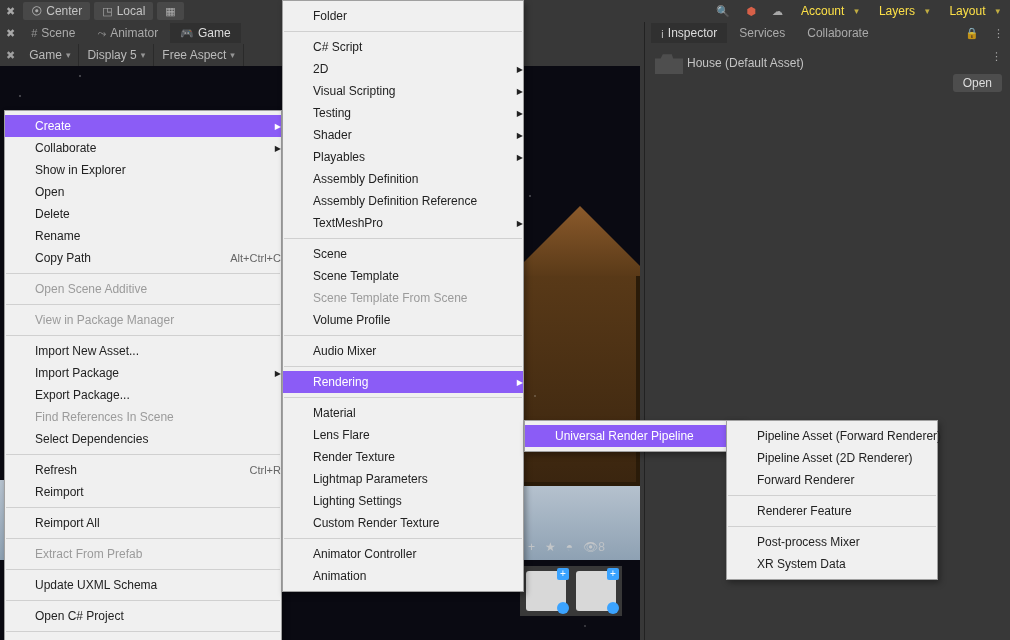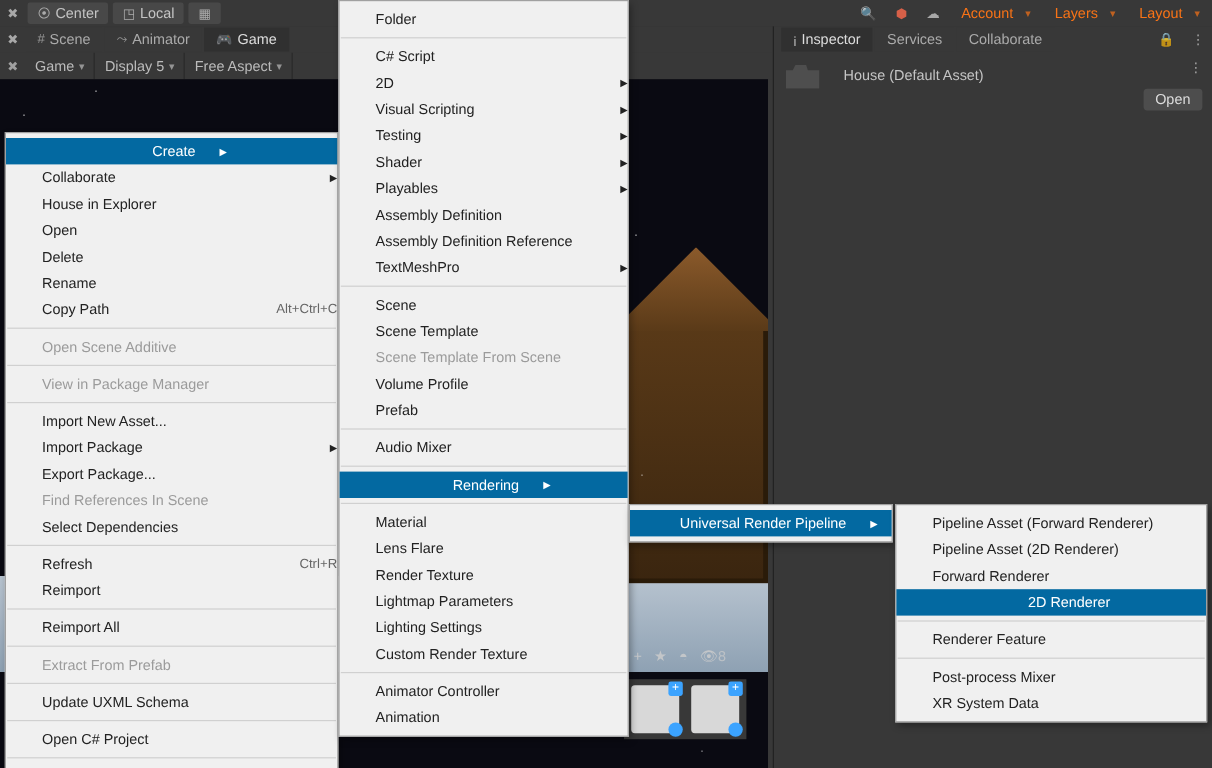--- a/index.html
+++ b/index.html
@@ -2,21 +2,21 @@
 <html><head>
 <meta charset="utf-8">
 <style>
   * { margin:0; padding:0; box-sizing:border-box; font-family:"Segoe UI",Tahoma,sans-serif; font-size:12px; }
   body { width:1010px; height:640px; background:#383838; color:#c4c4c4; overflow:hidden; position:relative; }
 
   
   .top-row { height:22px; background:#383838; display:flex; align-items:center; }
   .tool-btn { background:#484848; border:none; color:#c4c4c4; height:18px; padding:0 8px; margin:0 2px; border-radius:2px; display:flex; align-items:center; gap:4px; }
   .flex-spacer { flex:1; }
-  .dd { background:transparent; border:none; color:#f97316; height:18px; padding:0 6px; display:flex; align-items:center; gap:6px; margin:0 4px; }
+  .dd { background:transparent; border:none; color:#fde047; height:18px; padding:0 6px; display:flex; align-items:center; gap:6px; margin:0 4px; }
   .caret::after { content:"▾"; font-size:9px; opacity:.7; margin-left:4px; }
 
   
   .tab-row { height:22px; background:#383838; display:flex; align-items:center; gap:2px; padding-left:6px; }
   .tab-btn  { height:20px; padding:0 10px; background:#383838; border:none; color:#aaa; display:flex; align-items:center; gap:4px; }
   .tab-btn.active { background:#303030; color:#ddd; }
 
   
   .ctrl-row { height:22px; background:#383838; display:flex; align-items:center; color:#bbb; }
   .ctrl-row .lbl { padding:0 8px; display:flex; align-items:center; height:100%; border-right:1px solid #2a2a2a; }
@@ -49,44 +49,44 @@
   .project-strip { position:absolute; left:520px; top:510px; height:50px; display:flex; align-items:center; gap:10px; background:#383838; padding:0 6px;}
   .thumb { width:40px; height:40px; background:#d8d8d8; border-radius:3px; display:flex; align-items:center; justify-content:center; position:relative;}
   .thumb::after { content:"+"; position:absolute; top:-3px; right:-3px; background:#3ba3ff; width:12px; height:12px; color:#fff; font-size:10px; border-radius:2px; text-align:center; line-height:12px;}
   .thumb .play { position:absolute; bottom:-3px; right:-3px; width:12px; height:12px; background:#3ba3ff; border-radius:50%; }
   .mid-icons { position:absolute; left:520px; top:528px; display:flex; align-items:center; gap:10px; color:#ccc; height:22px; }
   .mid-icons span { opacity:.85; }
 
   
   .inspector { position:absolute; right:0; top:22px; width:366px; height:618px; background:#383838; border-left:1px solid #222;}
   .insp-tabs { height:22px; display:flex; align-items:center; gap:2px; padding-left:6px;}
-  .insp-body { padding:8px 10px; display:flex; align-items:center; gap:20px; position:relative;}
+  .insp-body { padding:8px 10px; display:flex; align-items:center; gap:4px; position:relative;}
   .asset-icon { width:28px; height:22px; background:#4e4e4e; clip-path:polygon(0 30%,20% 30%,28% 10%,60% 10%,65% 30%,100% 30%,100% 100%,0 100%); }
   .open-btn { position:absolute; right:8px; top:30px; background:#4d4d4d; border:none; color:#ddd; padding:2px 10px; border-radius:3px;}
 
   
   .ctx {
     position:absolute; background:#f0f0f0; color:#222; border:1px solid #a0a0a0;
     box-shadow:2px 3px 6px rgba(0,0,0,.35);
     padding:4px 0;
   }
   .ctx .item {
     height:22px; display:flex; align-items:center; padding:0 0 0 30px;
     justify-content:space-between; white-space:nowrap;
   }
-  .ctx .item.highlight { background:#0369a1; color:#fff;justify-content:center; }
+  .ctx .item.highlight { background:#8b5cf6; color:#fff; }
   .ctx .item.disabled { color:#9b9b9b; }
   .ctx .sep { height:1px; background:#d0d0d0; margin:4px 1px; }
   .ctx .sub::after { content:"▶"; font-size:8px; margin-left:20px; color:inherit; }
   .shortcut { color:#666; font-size:11px; margin-left:12px;}
 
   #menu1 { left:4px;  top:110px; width:278px; }
   #menu2 { left:282px; top:0;    width:242px; }
   #menu3 { left:524px; top:420px; width:220px; }
-  #menu4 { left:746px; top:420px; width:260px; }
+  #menu4 { left:726px; top:420px; width:212px; }
 
   .icon { font-size:11px; opacity:.8; }
 </style>
 </head>
 <body>
 
 <div class="top-row">
   <span class="icon" style="margin:0 6px">✖</span>
   <button class="tool-btn">
     <span class="icon">⦿</span>
@@ -196,21 +196,21 @@
 </div>
 
 <div id="menu1" class="ctx">
     <div class="item highlight sub">
       <span>Create</span>
     </div>
     <div class="item sub">
       <span>Collaborate</span>
     </div>
     <div class="item">
-      <span>House in Explorer</span>
+      <span>Show in Explorer</span>
     </div>
     <div class="item">
       <span>Open</span>
     </div>
     <div class="item">
       <span>Delete</span>
     </div>
     <div class="item">
       <span>Rename</span>
     </div>
@@ -306,23 +306,20 @@
       <span>Scene</span>
     </div>
     <div class="item">
       <span>Scene Template</span>
     </div>
     <div class="item disabled">
       <span>Scene Template From Scene</span>
     </div>
     <div class="item">
       <span>Volume Profile</span>
-    </div>
-    <div class="item">
-      <span>Prefab</span>
     </div>
     <div class="sep"></div>
     <div class="item">
       <span>Audio Mixer</span>
     </div>
     <div class="sep"></div>
     <div class="item highlight sub">
       <span>Rendering</span>
     </div>
     <div class="sep"></div>
@@ -360,23 +357,20 @@
 <div id="menu4" class="ctx">
     <div class="item">
       <span>Pipeline Asset (Forward Renderer)</span>
     </div>
     <div class="item">
       <span>Pipeline Asset (2D Renderer)</span>
     </div>
     <div class="item">
       <span>Forward Renderer</span>
     </div>
-    <div class="item highlight">
-      <span>2D Renderer</span>
-    </div>
     <div class="sep"></div>
     <div class="item">
       <span>Renderer Feature</span>
     </div>
     <div class="sep"></div>
     <div class="item">
       <span>Post-process Mixer</span>
     </div>
     <div class="item">
       <span>XR System Data</span>

